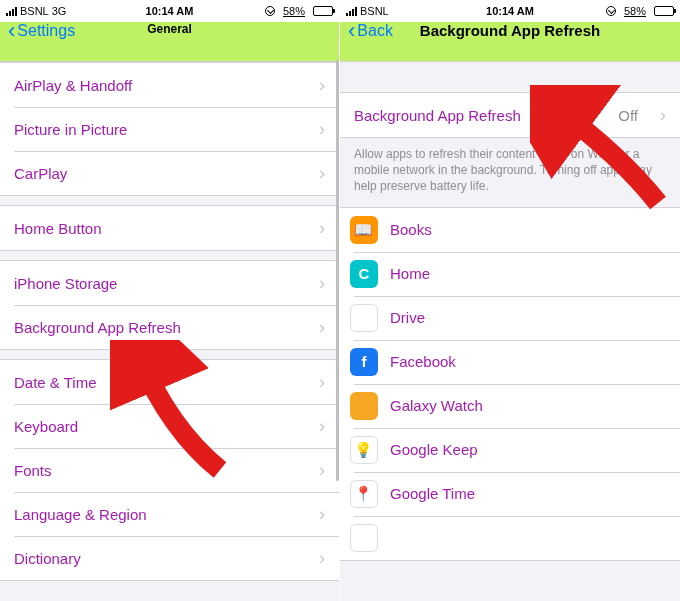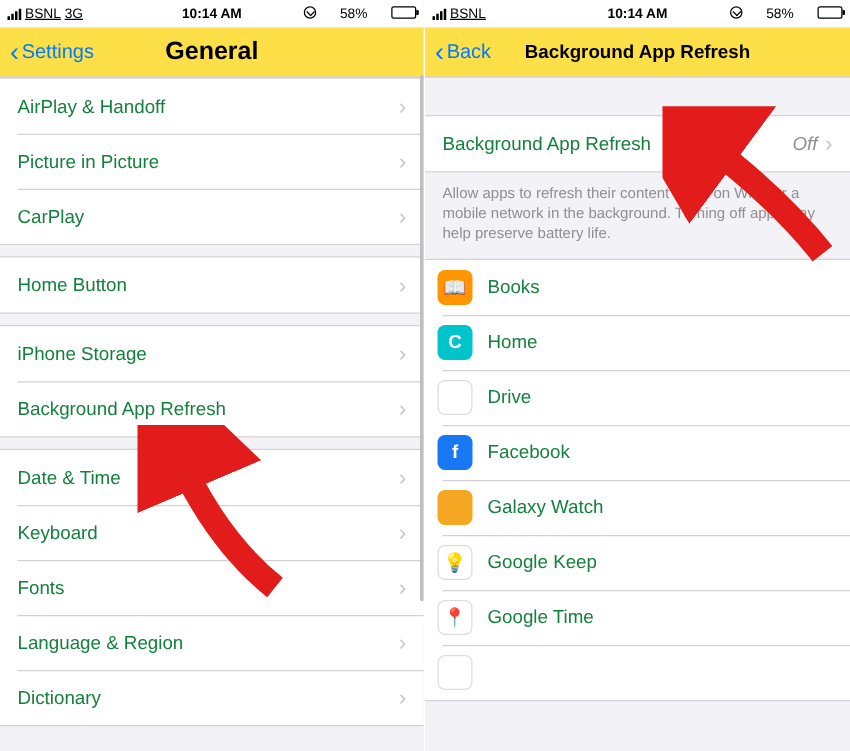--- a/index.html
+++ b/index.html
@@ -3,47 +3,47 @@
 <meta charset="utf-8">
 <style>
   * { box-sizing: border-box; margin: 0; padding: 0; font-family: -apple-system, "Helvetica Neue", Arial, sans-serif; }
   body { background: #fff; width: 680px; height: 601px; overflow: hidden; }
   .wrap { display: flex; width: 680px; height: 601px; }
   .phone { width: 340px; height: 601px; background: #f2f2f7; position: relative; overflow: hidden; border-right: 1px solid #fff; }
   .phone:last-child { border-right: none; }
 
   
   .status { height: 22px; background: #fff; display: flex; align-items: center; font-size: 11px; padding: 0 6px; position: relative; }
-  .st-left { display: flex; align-items: center; gap: 3px; text-decoration: underline; }
+  .st-left { display: flex; align-items: center; gap: 3px; }
   .st-center { position: absolute; left: 0; right: 0; text-align: center; font-weight: 600; }
-  .st-right { margin-left: auto; display: flex; gap: 19px; }
+  .st-right { margin-left: auto; display: flex; align-items: center; gap: 8px; text-decoration: underline; }
   .bars { display: flex; align-items: flex-end; gap: 1px; }
   .bars span { width: 2px; background: #000; display: inline-block; }
   .bars span:nth-child(1){height:3px} .bars span:nth-child(2){height:5px}
   .bars span:nth-child(3){height:7px} .bars span:nth-child(4){height:9px}
   .battery { width: 20px; height: 10px; border: 1px solid #000; border-radius: 2px; position: relative; }
   .battery::after { content:""; position:absolute; right:-3px; top:2px; width:2px; height:4px; background:#000; border-radius:0 1px 1px 0;}
   .battery-fill { height: 100%; background: #000; width: 58%; }
   .orient { width:10px; height:10px; border:1px solid #000; border-radius:50%; position:relative; }
   .orient::after { content:""; position:absolute; width:4px; height:4px; border:1px solid #000; border-top:none; border-left:none; transform:rotate(45deg); top:1px; left:2px;}
 
   
-  .nav { height: 40px; background: #fde047; display: flex; align-items: center; padding: 0 8px; border-bottom: 1px solid #d1d1d6; position: relative; }
+  .nav { height: 40px; background: #bef264; display: flex; align-items: flex-start; padding: 0 8px; border-bottom: 1px solid #d1d1d6; position: relative; }
   .nav-back { color: #007aff; display: flex; align-items: center; font-size: 16px; gap: 2px; }
   .nav-back .chev { font-size: 22px; line-height: 0; }
-  .nav-title { position: absolute; left: 0; right: 0; text-align: center; font-weight: 600; font-size: 20px; pointer-events:none;}
+  .nav-title { position: absolute; left: 0; right: 0; text-align: center; font-weight: 600; font-size: 12px; pointer-events:none;}
   .nav-title.long { font-size: 15px; }
 
   
   .group { margin-top: 9px; background: #fff; border-top: 1px solid #d1d1d6; border-bottom: 1px solid #d1d1d6; }
   .group.first { margin-top: 0; }
   .row { display: flex; align-items: center; height: 44px; padding: 0 14px; position: relative; }
   .row + .row::before { content:""; position:absolute; top:0; left:14px; right:0; height:1px; background:#d1d1d6; }
-  .row .label { font-size: 15px; color: #15803d; }
-  .row .detail { margin-left: auto; color: #8e8e93; font-size: 15px; margin-right: 6px; font-style: italic; }
+  .row .label { font-size: 15px; color: #a21caf; }
+  .row .detail { margin-left: auto; color: #8e8e93; font-size: 15px; margin-right: 22px; }
   .row .disclosure { color: #c7c7cc; font-size: 18px; margin-left: auto; }
   .row .detail + .disclosure { margin-left: 0; }
   .row.with-icon { padding-left: 10px; }
   .app-icon { width: 28px; height: 28px; border-radius: 6px; margin-right: 12px; display:flex; align-items:center; justify-content:center; font-size:15px; font-weight:700; color:#fff; flex-shrink:0;}
   .footer { font-size: 12px; color: #8e8e93; padding: 8px 14px 4px; line-height: 1.35; }
 
   
   .ic-books{background:#ff9500}.ic-canva{background:#00c4cc}.ic-drive{background:#fff;border:1px solid #ddd}
   .ic-fb{background:#1877f2}.ic-gw{background:#f5a623}.ic-google{background:#fff;border:1px solid #ddd}
   .ic-keep{background:#fff;border:1px solid #ddd}.ic-maps{background:#fff;border:1px solid #ddd}

